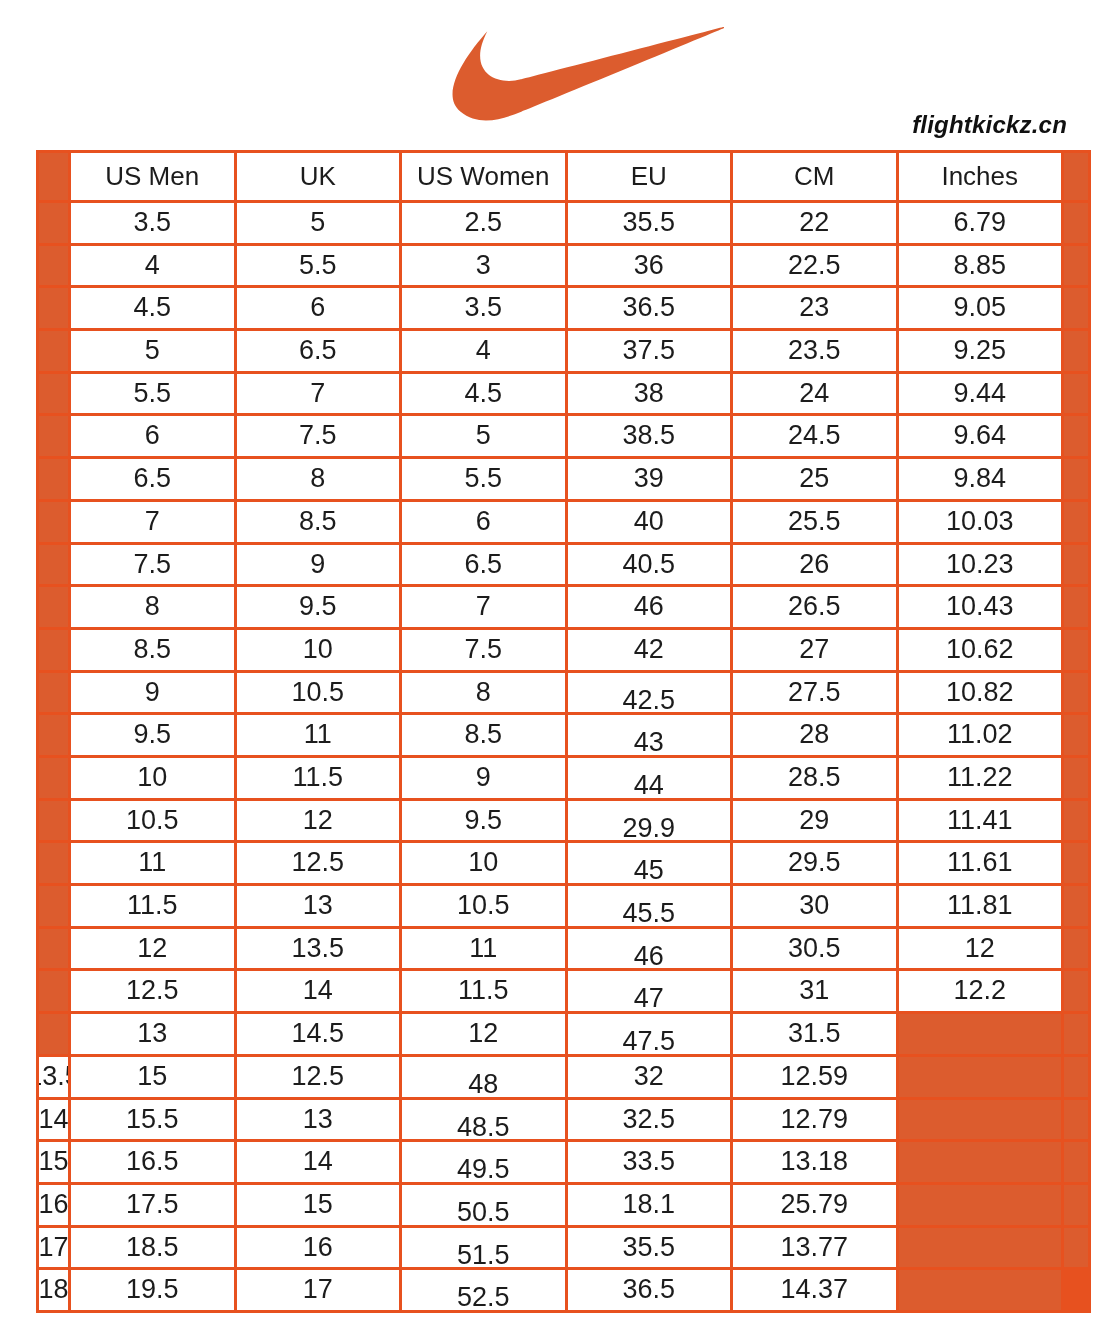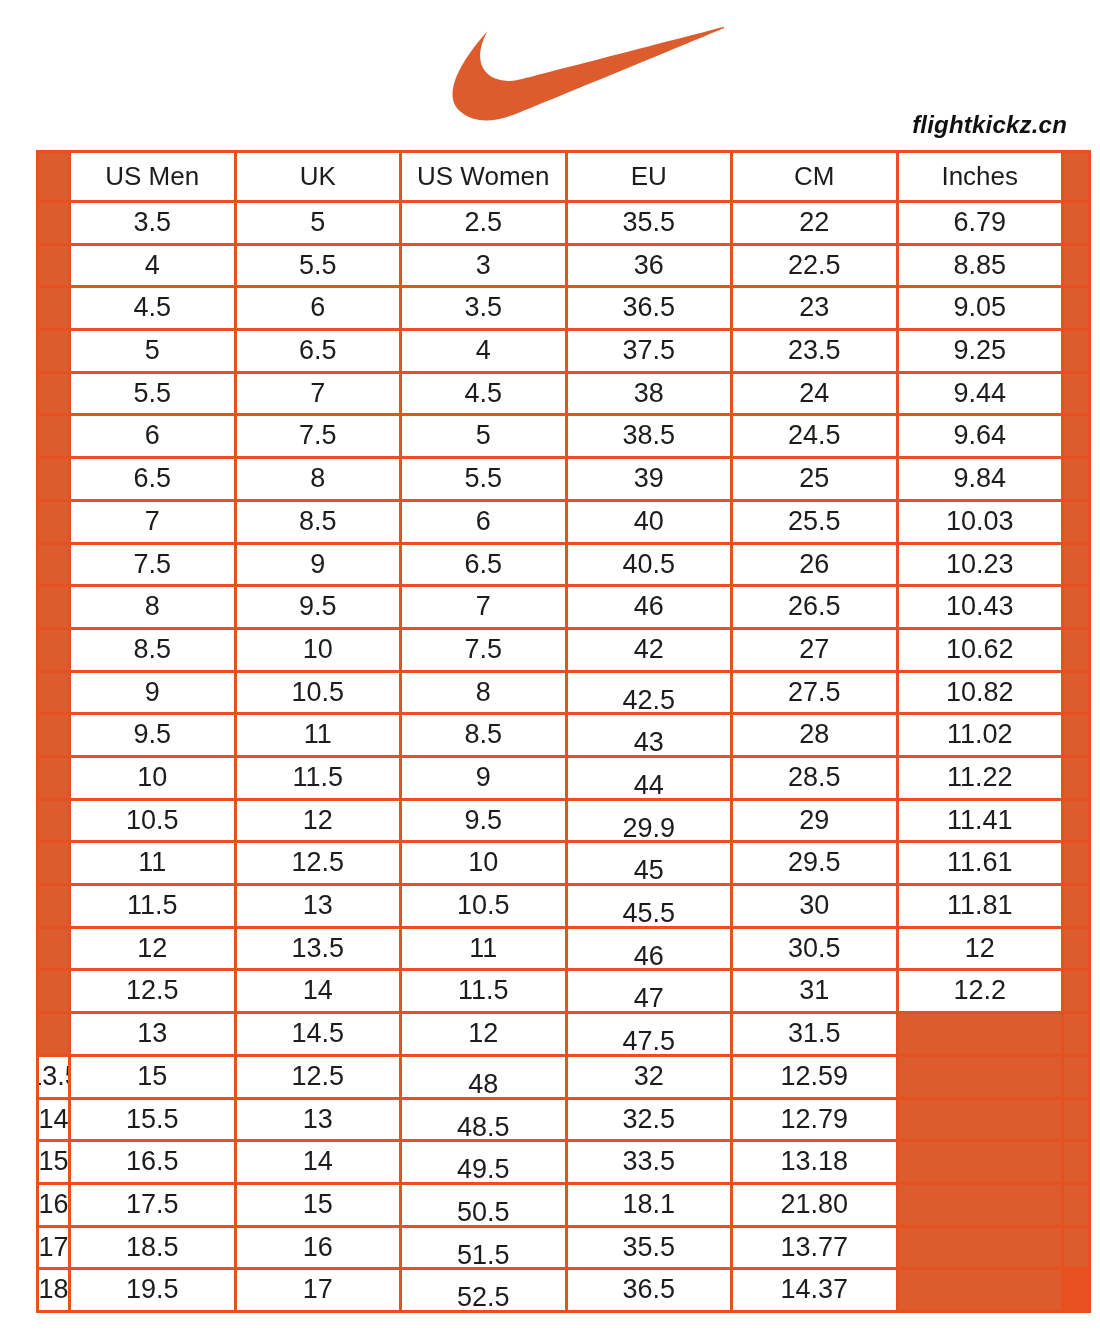--- a/index.html
+++ b/index.html
@@ -290,21 +290,21 @@
   <div class="cell data-cell">33.5</div>
   <div class="cell data-cell">13.18</div>
   <div class="cell edge"></div>
 
   <div class="cell edge"></div>
   <div class="cell data-cell">16</div>
   <div class="cell data-cell">17.5</div>
   <div class="cell data-cell">15</div>
   <div class="cell data-cell eu-raised">50.5</div>
   <div class="cell data-cell">18.1</div>
-  <div class="cell data-cell">21.80</div>
+  <div class="cell data-cell">25.79</div>
   <div class="cell edge"></div>
 
   <div class="cell edge"></div>
   <div class="cell data-cell">17</div>
   <div class="cell data-cell">18.5</div>
   <div class="cell data-cell">16</div>
   <div class="cell data-cell eu-raised">51.5</div>
   <div class="cell data-cell">35.5</div>
   <div class="cell data-cell">13.77</div>
   <div class="cell edge"></div>

